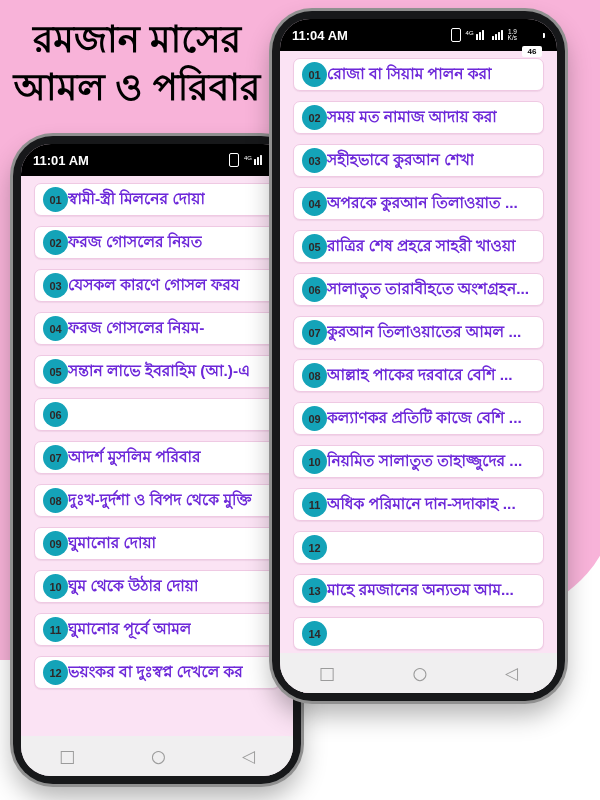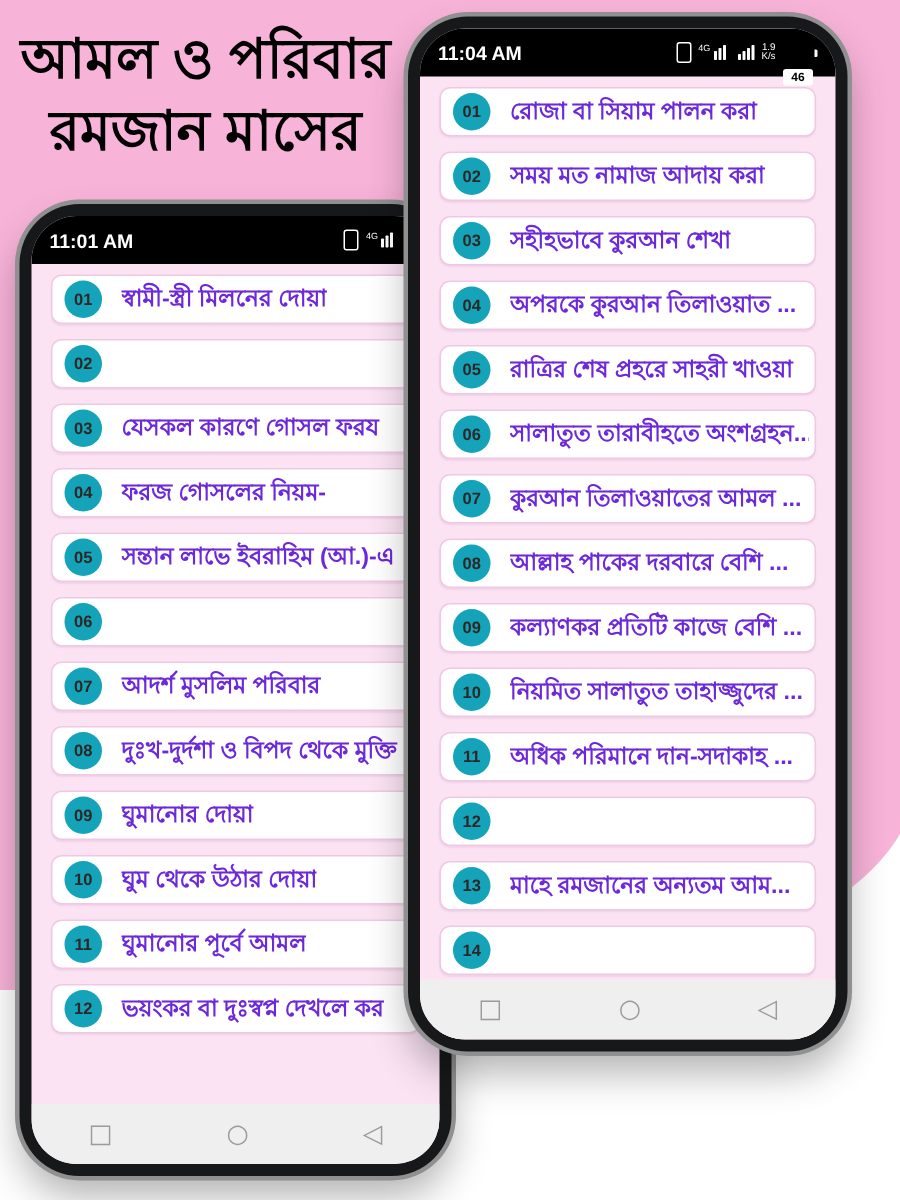--- a/index.html
+++ b/index.html
@@ -36,42 +36,42 @@
   .net-speed{display:flex;flex-direction:column;align-items:flex-end;font-size:6.5px;
     line-height:6.5px;font-weight:400;}
   .battery{display:inline-flex;align-items:center;}
   .battery .body{width:20px;height:11px;background:#fff;border-radius:2px;color:#000;
     font-size:8px;font-weight:700;display:flex;align-items:center;justify-content:center;margin-top:32px;}
   .battery .nub{width:2px;height:5px;background:#fff;border-radius:0 1px 1px 0;margin-left:1px;}
 
   
   .list{flex:1 1 auto;position:relative;overflow:hidden;padding-top:7px;}
   .menu-item{margin:0 13px 10px;background:#fff;border:1px solid #efc9e3;border-radius:7px;
-    height:31px;display:flex;align-items:center;gap:13px;padding:0 4px 0 8px;
+    height:31px;display:flex;align-items:center;padding:0 4px 0 8px;
     box-shadow:0 1px 1px rgba(180,120,160,.15);cursor:pointer;}
   .num-badge{flex:0 0 25px;width:25px;height:25px;border-radius:50%;
     background:var(--teal,#14a3b8);color:#2e2727;font-size:11px;font-weight:700;
     display:flex;align-items:center;justify-content:center;}
   .item-label{font-size:15.5px;font-weight:600;color:#6d28d9;white-space:nowrap;overflow:hidden;}
 
   
   .navbar{position:absolute;left:0;right:0;bottom:0;height:40px;background:#f0eff0;
     display:flex;align-items:center;justify-content:space-around;z-index:5;}
   .nav-btn{color:#9b9b9b;font-size:17px;line-height:1;cursor:pointer;
     font-family:"DejaVu Sans",sans-serif;}
 </style>
 </head>
 <body>
 
 <div class="canvas">
   <div class="pink-shape"></div>
 
   <div class="app-title">
+    <span class="line">রমজান মাসের</span>
     <span class="line">আমল ও পরিবার</span>
-    <span class="line">রমজান মাসের</span>
   </div>
 
   <div class="phone left">
     <div class="screen">
       <div class="statusbar">
         <span>11:01 AM</span>
         <span class="status-right">
           <span class="vibrate-icon"></span>
           <span class="sig">
               <span class="sig-label">4G</span>
@@ -90,20 +90,21 @@
       </div>
       <div class="list">
 
           <div class="menu-item">
             <span class="num-badge">01</span>
             <span class="item-label">স্বামী-স্ত্রী মিলনের দোয়া</span>
           </div>
 
           <div class="menu-item">
             <span class="num-badge">02</span>
+            <span class="item-label">ফরজ গোসলের নিয়ত</span>
           </div>
 
           <div class="menu-item">
             <span class="num-badge">03</span>
             <span class="item-label">যেসকল কারণে গোসল ফরয</span>
           </div>
 
           <div class="menu-item">
             <span class="num-badge">04</span>
             <span class="item-label">ফরজ গোসলের নিয়ম-</span>

